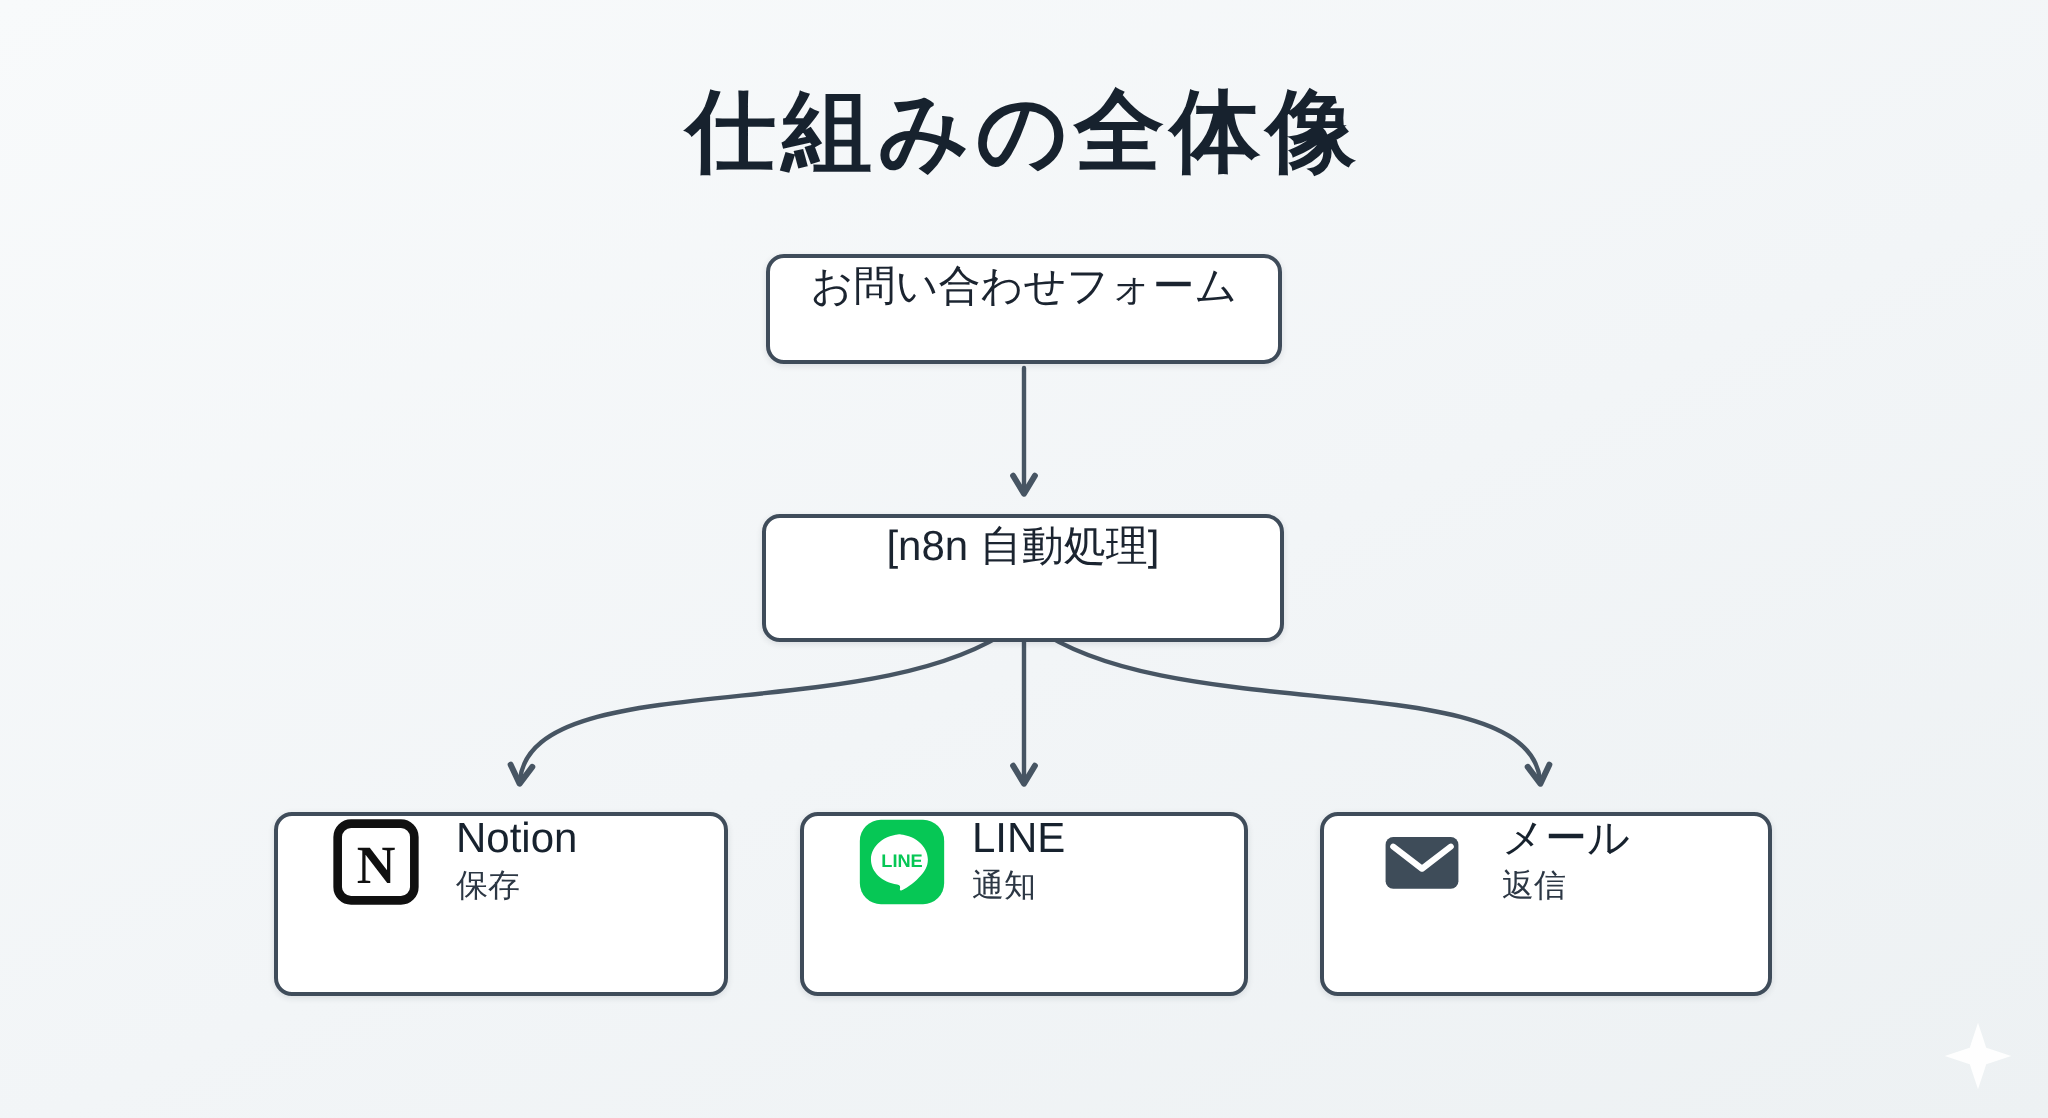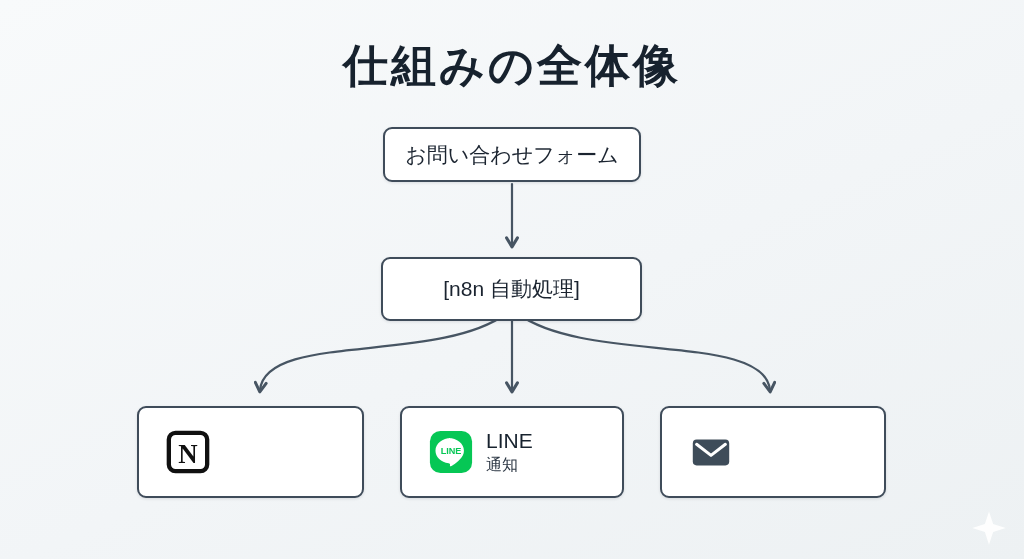--- a/index.html
+++ b/index.html
@@ -32,21 +32,20 @@
     pointer-events: none;
   }
 
   .node {
     position: absolute;
     background: #ffffff;
     border: 2px solid #3f4c5a;
     border-radius: 9px;
     box-shadow: 0 1px 3px rgba(30, 41, 59, 0.12);
     display: flex;
-    align-items: center;
     justify-content: center;
     color: #1b2430;
   }
 
   .node-form { left: 383px; top: 127px; width: 258px; height: 55px; font-size: 21px; }
   .node-n8n  { left: 381px; top: 257px; width: 261px; height: 64px; font-size: 21px; }
 
   .node-bottom {
     top: 406px;
     height: 92px;
@@ -100,38 +99,46 @@
 
   <div class="node node-n8n">
     <span>[n8n 自動処理]</span>
   </div>
 
   <div class="node node-bottom node-notion">
     <svg class="icon" viewBox="0 0 48 48">
       <rect x="4" y="4" width="40" height="40" rx="7" fill="#ffffff" stroke="#101010" stroke-width="4.5"></rect>
       <text x="24" y="35" text-anchor="middle" font-family="Liberation Serif, serif" font-size="28" font-weight="bold" fill="#101010">N</text>
     </svg>
+    <div class="node-text">
+      <span class="node-name">Notion</span>
+      <span class="node-sub">保存</span>
+    </div>
   </div>
 
   <div class="node node-bottom node-line">
     <svg class="icon" viewBox="0 0 48 48">
       <rect x="2" y="2" width="44" height="44" rx="11" fill="#06C755"></rect>
       <path d="M24 9.5c-8.9 0-16.2 5.9-16.2 13.2 0 6.5 5.8 12 13.7 13 .5.1 1.2.3 1.4.8.2.4.1 1.1 0 1.6 0 0-.2 1.2 1 .7 1.2-.5 6.4-3.8 8.7-6.5 3.3-3 4.9-6.1 4.9-9.6 0-7.3-7.3-13.2-16.2-13.2z" fill="#ffffff"></path>
       <text x="24" y="26.5" text-anchor="middle" font-size="9.5" font-weight="bold" fill="#06C755">LINE</text>
     </svg>
     <div class="node-text">
       <span class="node-name">LINE</span>
       <span class="node-sub">通知</span>
     </div>
   </div>
 
   <div class="node node-bottom node-mail">
     <svg class="icon" viewBox="0 0 48 48">
       <rect x="5" y="11" width="38" height="27" rx="4" fill="#3e4c59"></rect>
       <path d="M9 16 L24 27.5 L39 16" fill="none" stroke="#ffffff" stroke-width="3.2" stroke-linecap="round" stroke-linejoin="round"></path>
     </svg>
+    <div class="node-text">
+      <span class="node-name">メール</span>
+      <span class="node-sub">返信</span>
+    </div>
   </div>
 
   <svg class="sparkle" viewBox="0 0 24 24">
     <path d="M12 1.5 L14.6 9.4 L22.5 12 L14.6 14.6 L12 22.5 L9.4 14.6 L1.5 12 L9.4 9.4 Z" fill="#ffffff"></path>
   </svg>
 
 </div>
 
 </body></html>

